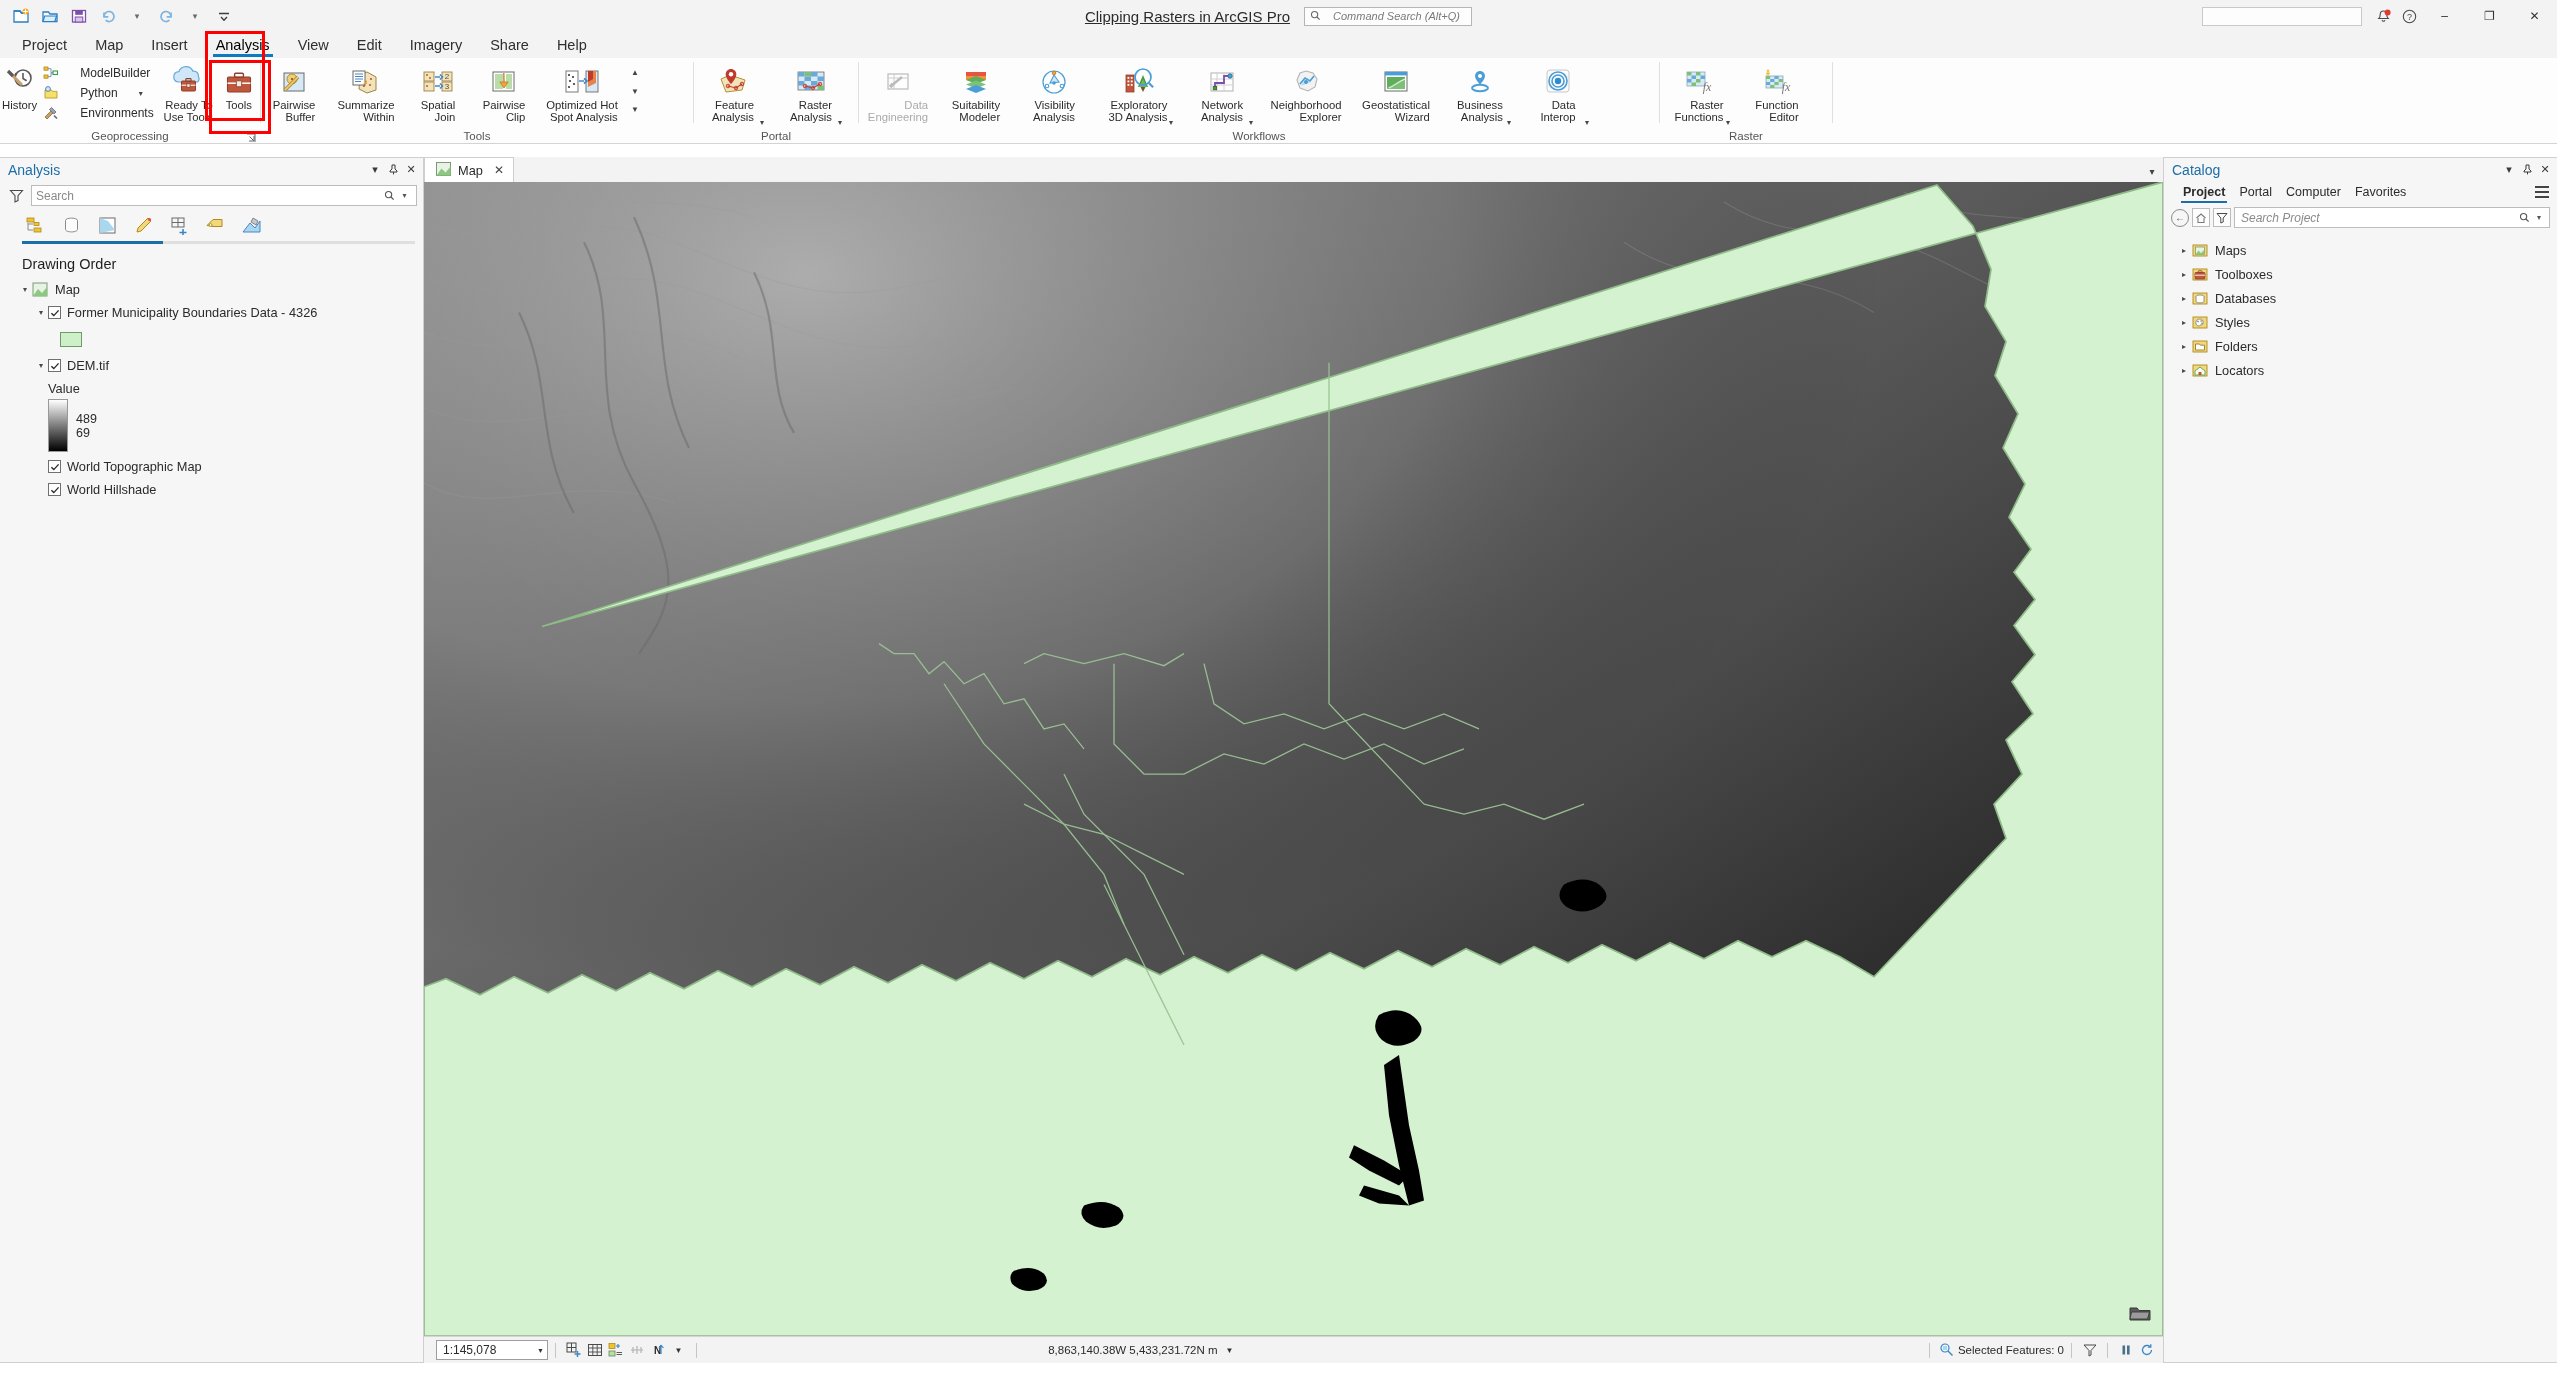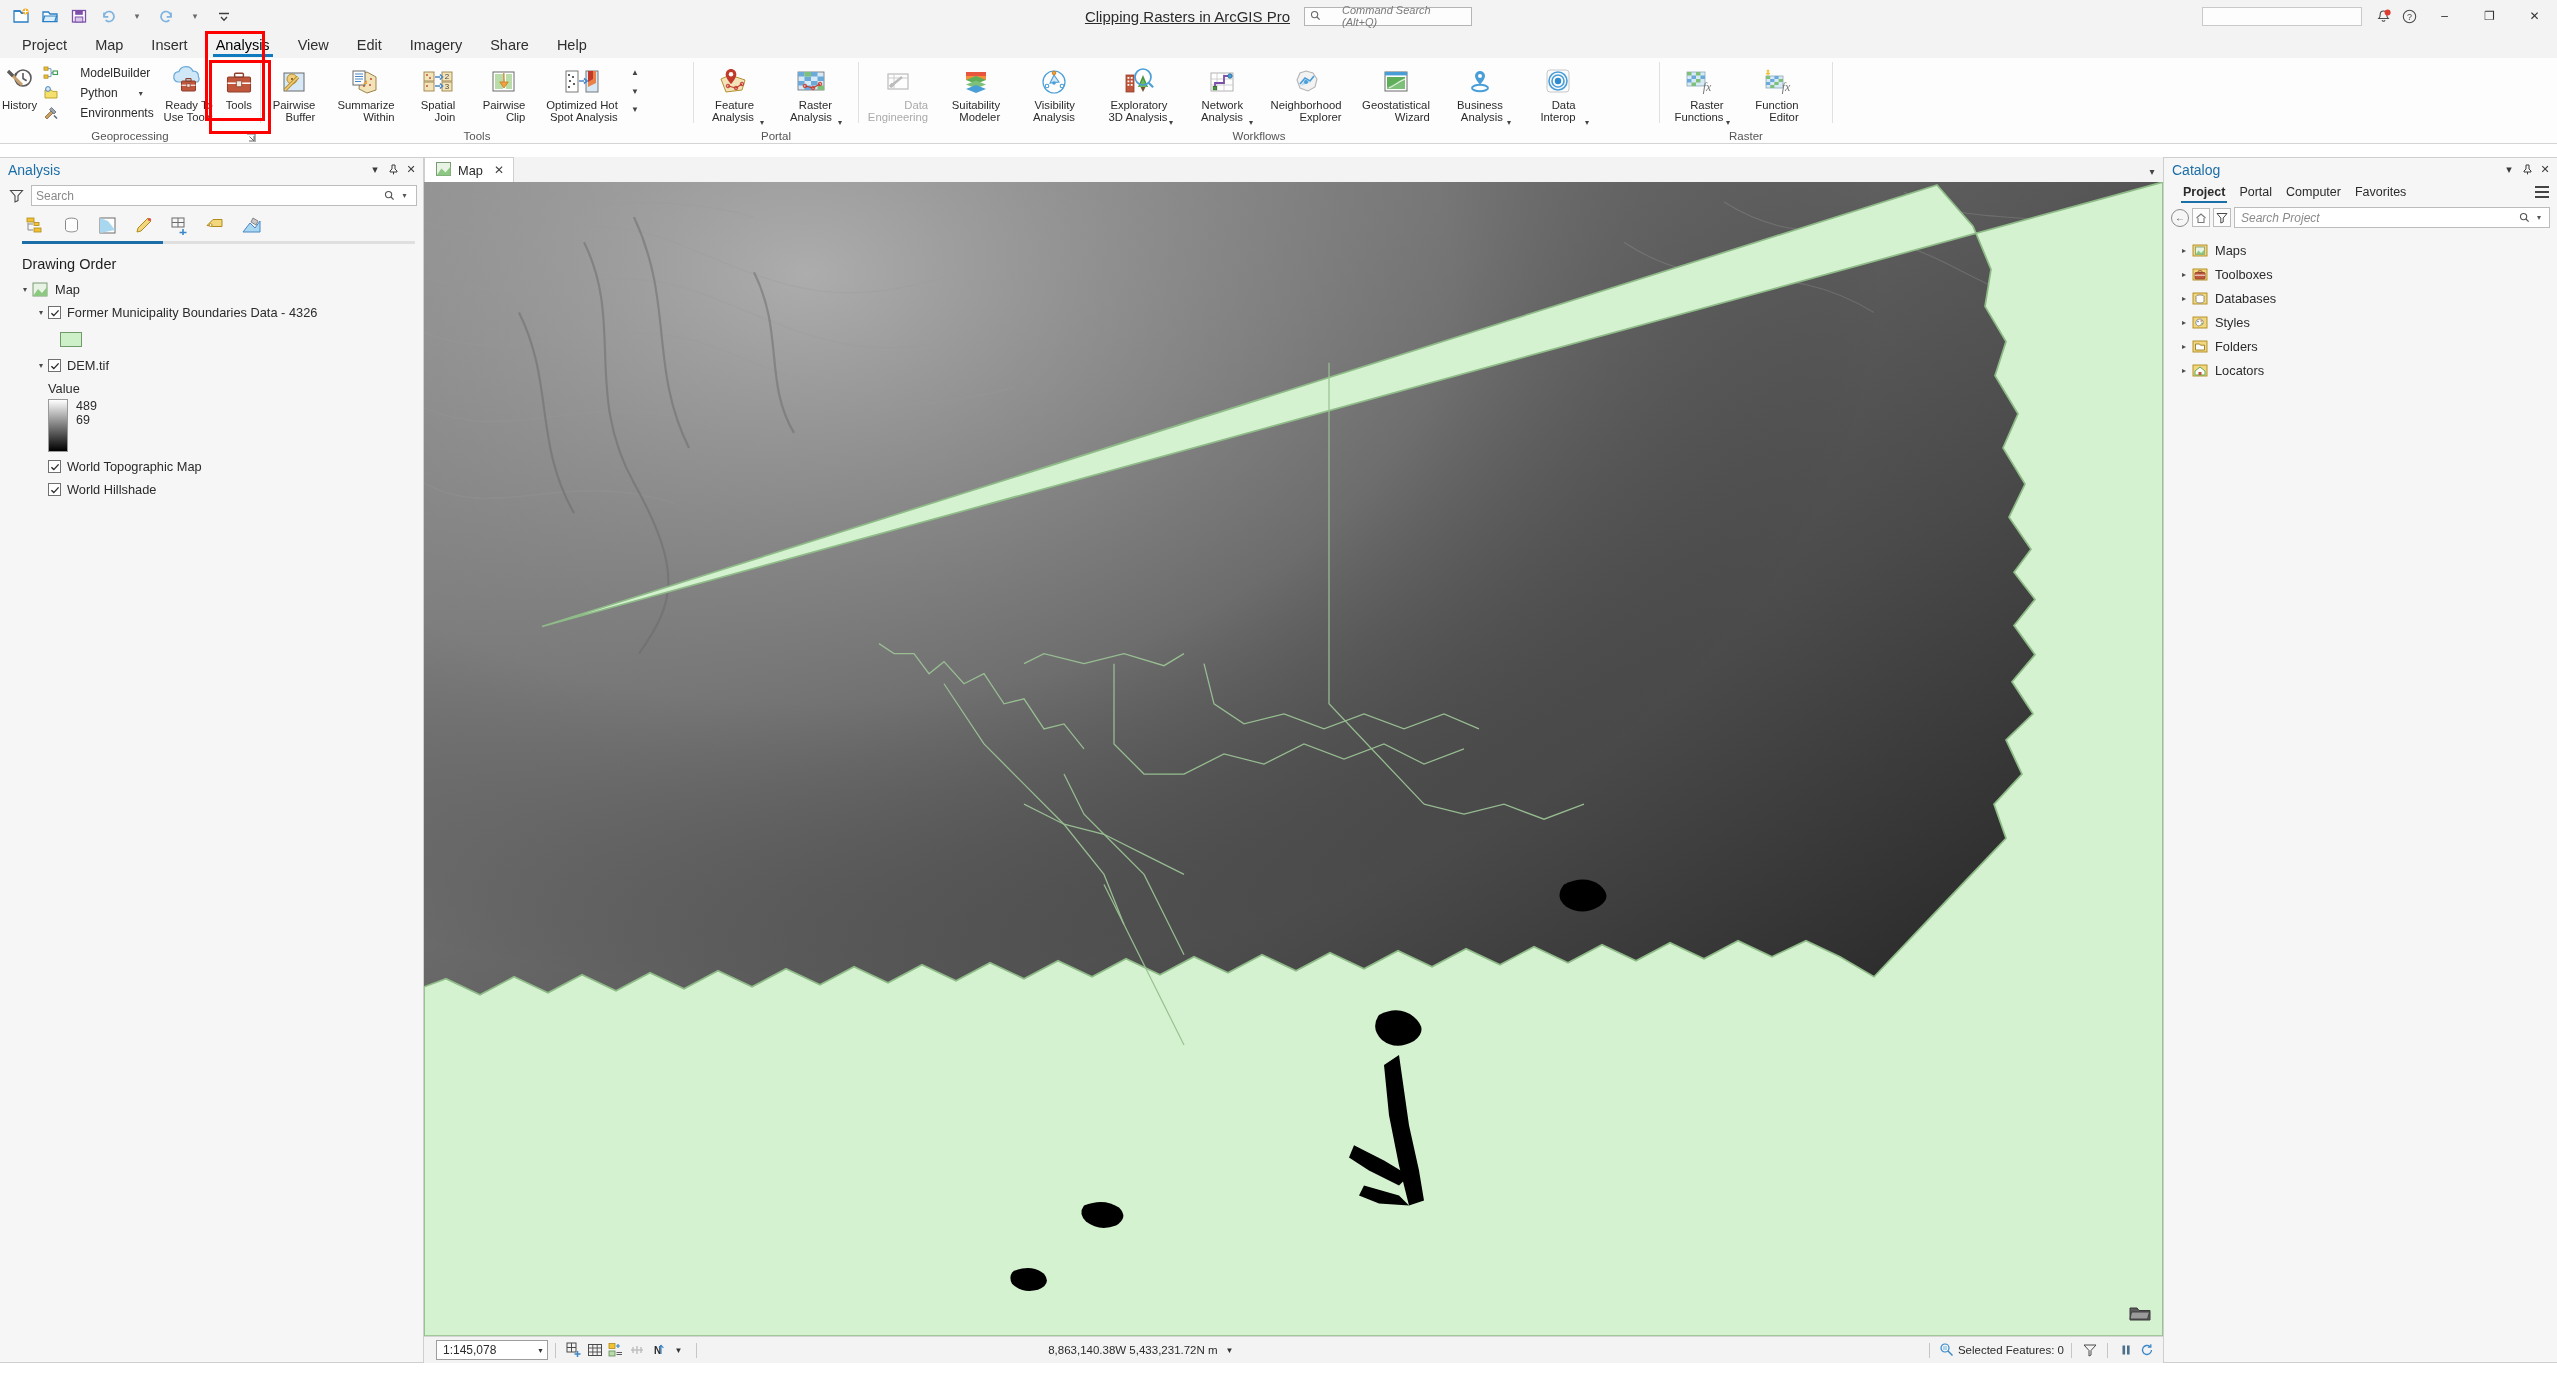--- a/index.html
+++ b/index.html
@@ -25,21 +25,21 @@
   .qat-btn svg { display: block; }
   .tb-title {
     position: absolute; left: 0; right: 0; top: 0; height: 32px;
     display: flex; align-items: center; justify-content: center; gap: 14px;
     pointer-events: none;
   }
   .tb-title-text { font-size: 15px; color: #2b2b2b; pointer-events: auto; text-decoration: underline; }
   .cmdsearch {
     pointer-events: auto;
     width: 168px; height: 19px; border: 1px solid #b5b5b5; background: #fdfdfd;
-    display: flex; align-items: center; gap: 21px; padding: 0 5px;
+    display: flex; align-items: center; gap: 12px; padding: 0 5px;
     font-size: 11px; color: #7a7a7a; font-style: italic;
   }
   .tb-right {
     position: absolute; right: 0; top: 0; height: 32px; display: flex; align-items: center;
   }
   .tb-search2 {
     width: 160px; height: 19px; border: 1px solid #c9c9c9; background: #fdfdfd; margin-right: 8px;
   }
   .tb-icon { width: 26px; height: 26px; display:flex; align-items:center; justify-content:center; }
   .wbtn {
@@ -864,21 +864,21 @@
               <path d="M1.4 5.2L3.8 7.6 8.6 2.4" fill="none" stroke="#2b2b2b" stroke-width="1.4"></path>
             </svg>
         </span>
         <span>DEM.tif</span>
       </div>
       <div class="trow" style="padding-left:40px;height:22px">
         <span class="value-lbl">Value</span>
       </div>
       <div style="display:flex;align-items:stretch;padding-left:40px;height:56px;">
         <div class="ramp"></div>
-        <div style="display:flex;flex-direction:column;justify-content:flex-start;padding:0 0 3px 8px;">
+        <div style="display:flex;flex-direction:column;justify-content:center;padding:0 0 3px 8px;">
           <span class="ramp-num">489</span>
           <span class="ramp-num">69</span>
         </div>
       </div>
 
       <div class="trow" style="padding-left:26px">
         <span class="tarrow"></span>
         <span class="tchk">
           <svg width="10" height="10" viewBox="0 0 10 10">
               <path d="M1.4 5.2L3.8 7.6 8.6 2.4" fill="none" stroke="#2b2b2b" stroke-width="1.4"></path>

